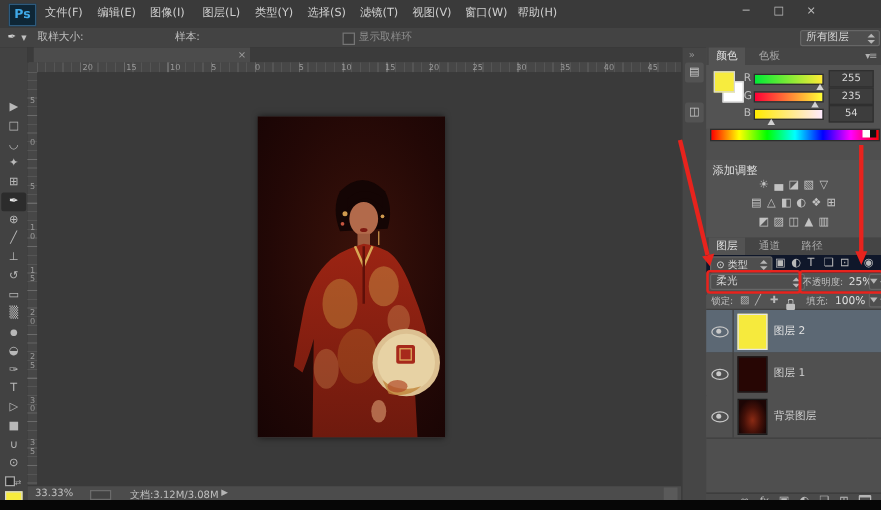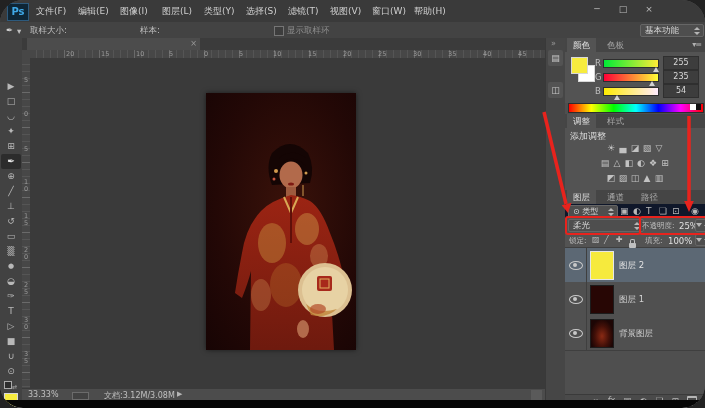--- a/index.html
+++ b/index.html
@@ -1,17 +1,17 @@
 <!DOCTYPE html>
 <html><head>
 <meta charset="utf-8">
 <style>
   html,body{margin:0;padding:0;background:#222;}
   .app{position:relative;width:705px;height:408px;background:#535353;overflow:hidden;
-       font-family:"DejaVu Sans","Liberation Sans",sans-serif;font-size:9px;color:#c9c9c9;border-radius:23px;
+       font-family:"DejaVu Sans","Liberation Sans",sans-serif;font-size:9px;color:#c9c9c9;
        -webkit-font-smoothing:antialiased;}
   .abs{position:absolute;}
   
   .menubar{position:absolute;left:0;top:0;width:705px;height:22px;background:#3a3a3a;border-bottom:1px solid #2a2a2a;}
   .pslogo{position:absolute;left:7px;top:3px;width:20px;height:16px;background:#0e2636;border:1px solid #2d5a7d;
           color:#3fa9e8;font-size:10px;font-weight:bold;text-align:center;line-height:15px;}
   .mitem{position:absolute;top:0;height:22px;line-height:22px;color:#cfcfcf;font-size:9px;padding:0 4px;cursor:default;}
   .wctl{position:absolute;top:3px;width:22px;height:13px;text-align:center;line-height:12px;color:#bbb;font-size:9px;}
   
   .optbar{position:absolute;left:0;top:22px;width:705px;height:16px;background:#434343;border-bottom:1px solid #2e2e2e;}
@@ -99,21 +99,21 @@
     <div class="lbl" style="left:6px;top:2px;color:#d0d0d0">✒</div>
     <div class="lbl" style="left:17px;top:3px">▾</div>
     <div class="lbl" style="left:30px;top:2px">取样大小:</div>
     <div class="dd" style="left:76px;top:18px;width:48px">
       <span>取样点</span><span class="st"></span>
     </div>
     <div class="lbl" style="left:140px;top:2px">样本:</div>
     <span class="cb" style="left:274px;top:4px"></span>
     <div class="lbl" style="left:287px;top:2px;color:#8e8e8e">显示取样环</div>
     <div class="dd" style="left:640px;top:2px;width:46px">
-      <span>基本功能</span><span class="st"></span>
+      <span>所有图层</span><span class="st"></span>
     </div>
   </div>
 
   <div class="toolbar">
     <div class="tool" style="top:41px">▶</div>
     <div class="tool" style="top:56px">□</div>
     <div class="tool" style="top:71px">◡</div>
     <div class="tool" style="top:86px">✦</div>
     <div class="tool" style="top:101px">⊞</div>
     <div class="tool sel" style="top:116px">✒</div>
@@ -254,25 +254,20 @@
       <span class="lbl" style="left:30px;top:33px">B</span>
       <div class="track" style="left:38px;top:35px;width:54px;background:linear-gradient(to right,rgb(255,235,0),rgb(255,235,255))">
           <span class="hd" style="left:18%"></span>
         </div>
       <div class="val" style="left:98px;top:32px">54</div>
     </div>
     <div class="abs" style="left:3px;top:65px;width:134px;height:8px;border:1px solid #2e2e2e;background:linear-gradient(to right,#f00,#ff0,#0f0,#0ff,#00f,#f0f,#f00)"></div>
     <div class="abs" style="left:125px;top:66px;width:6px;height:6px;background:#fff"></div>
     <div class="abs" style="left:131px;top:66px;width:5px;height:6px;background:#101010"></div>
 
-    <div class="ptabs" style="top:76px">
-      <div class="ptab on" style="left:2px">调整</div>
-      <div class="ptab" style="left:36px">样式</div>
-      <div class="pmenu" style="top:78px">▾≡</div>
-    </div>
     <div class="abs" style="left:0;top:90px;width:140px;height:62px;background:#535353">
       <div class="abs" style="left:5px;top:2px;color:#dedede">添加调整</div>
       <div class="abs" style="left:0;top:14px;width:140px;text-align:center">
         <span class="adjicon">☀</span><span class="adjicon">▄</span><span class="adjicon">◪</span><span class="adjicon">▧</span><span class="adjicon">▽</span>
       </div>
       <div class="abs" style="left:0;top:29px;width:140px;text-align:center">
         <span class="adjicon">▤</span><span class="adjicon">△</span><span class="adjicon">◧</span><span class="adjicon">◐</span><span class="adjicon">❖</span><span class="adjicon">⊞</span>
       </div>
       <div class="abs" style="left:0;top:44px;width:140px;text-align:center">
         <span class="adjicon">◩</span><span class="adjicon">▨</span><span class="adjicon">◫</span><span class="adjicon">▲</span><span class="adjicon">▥</span>

